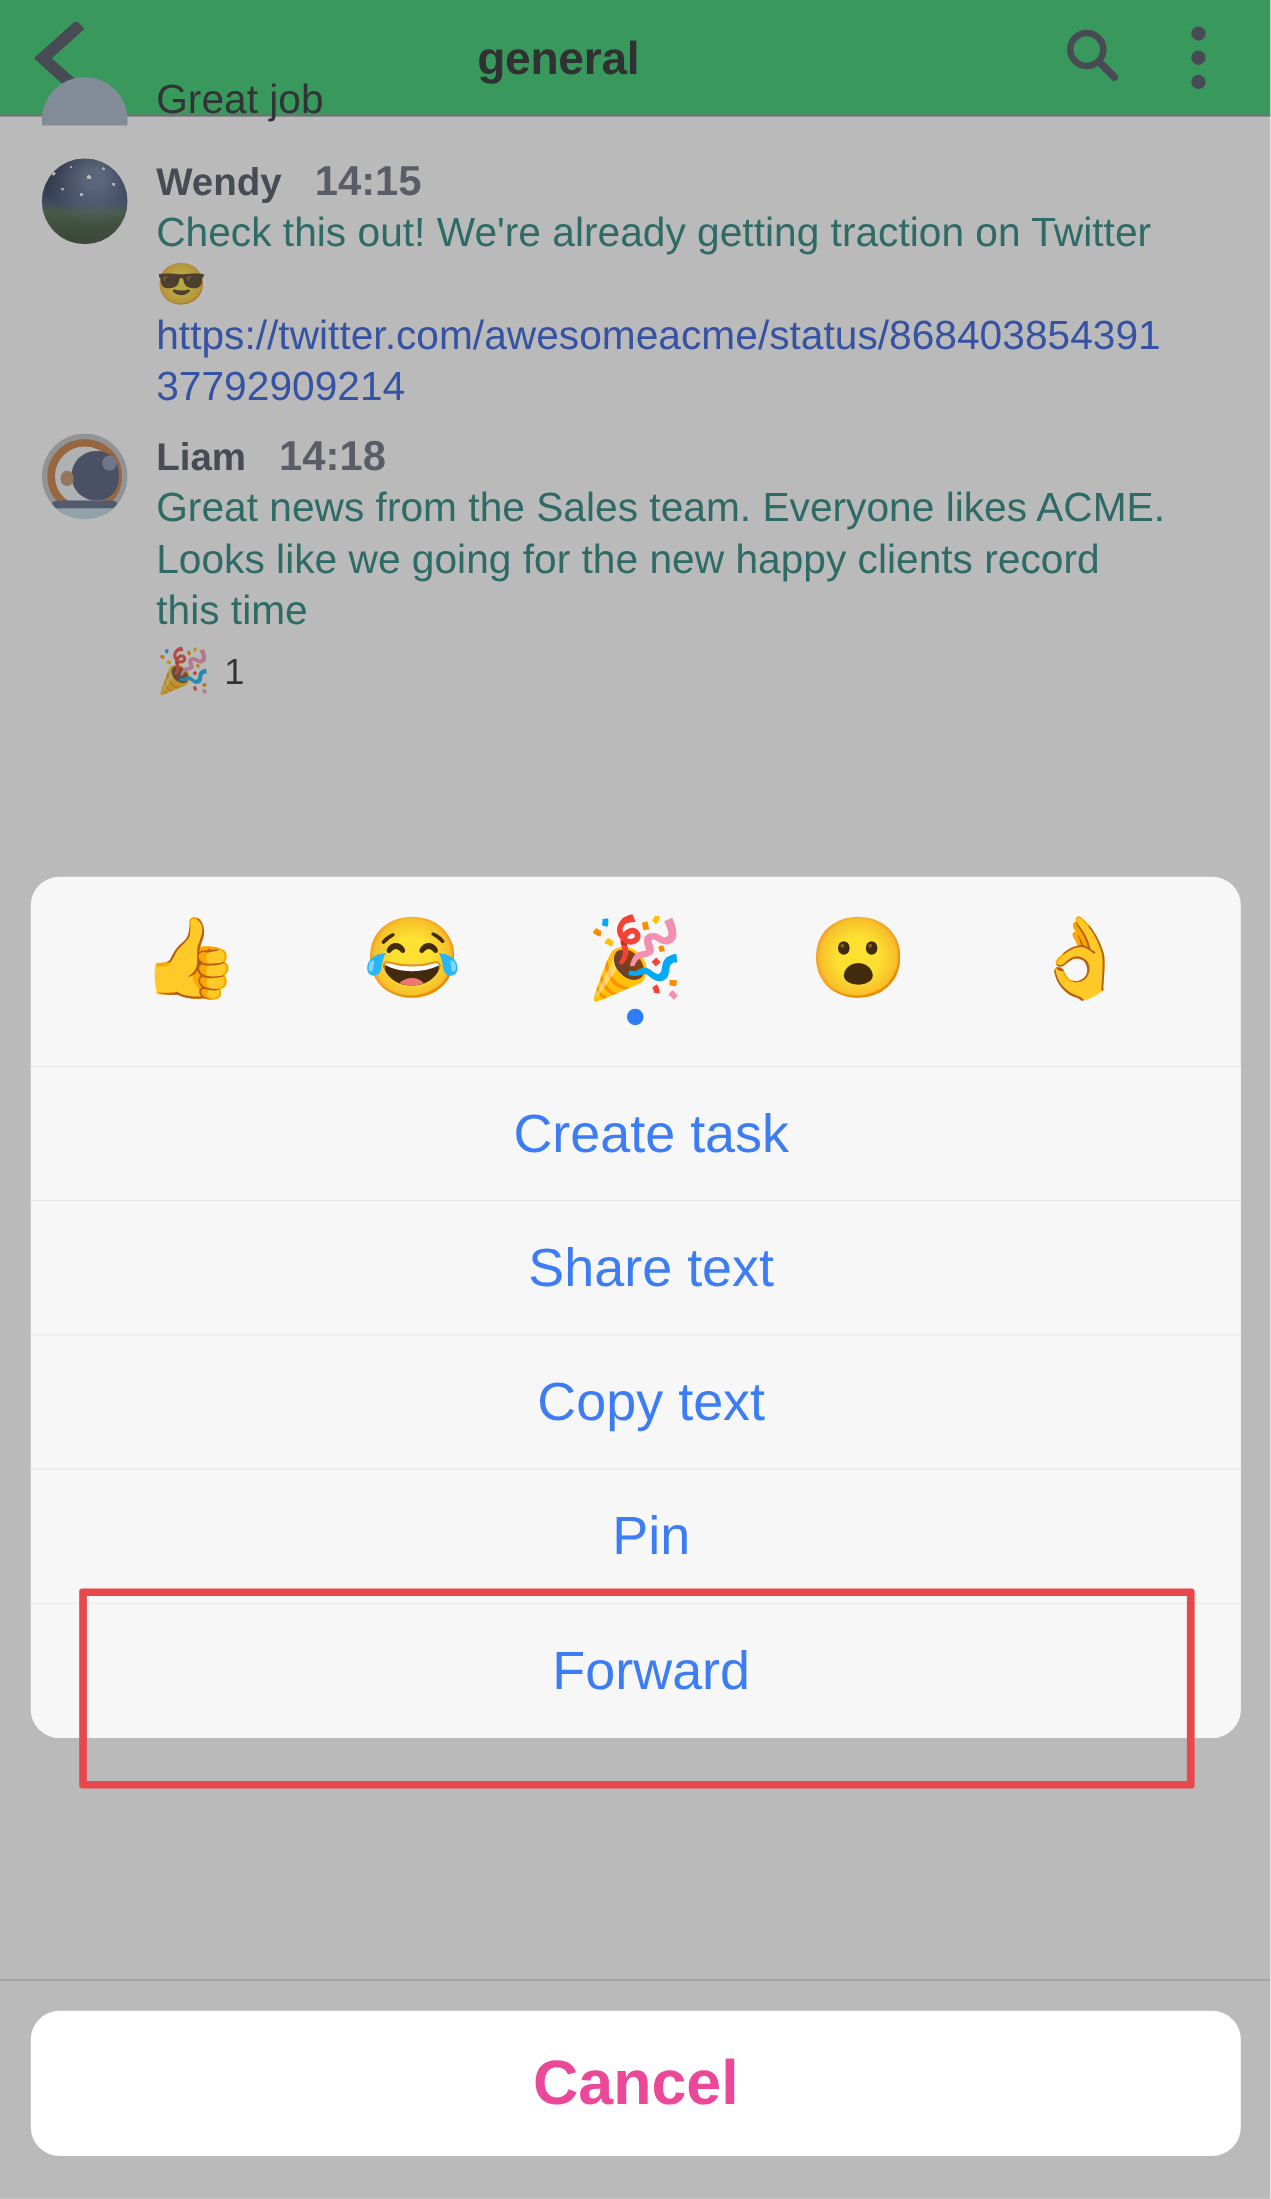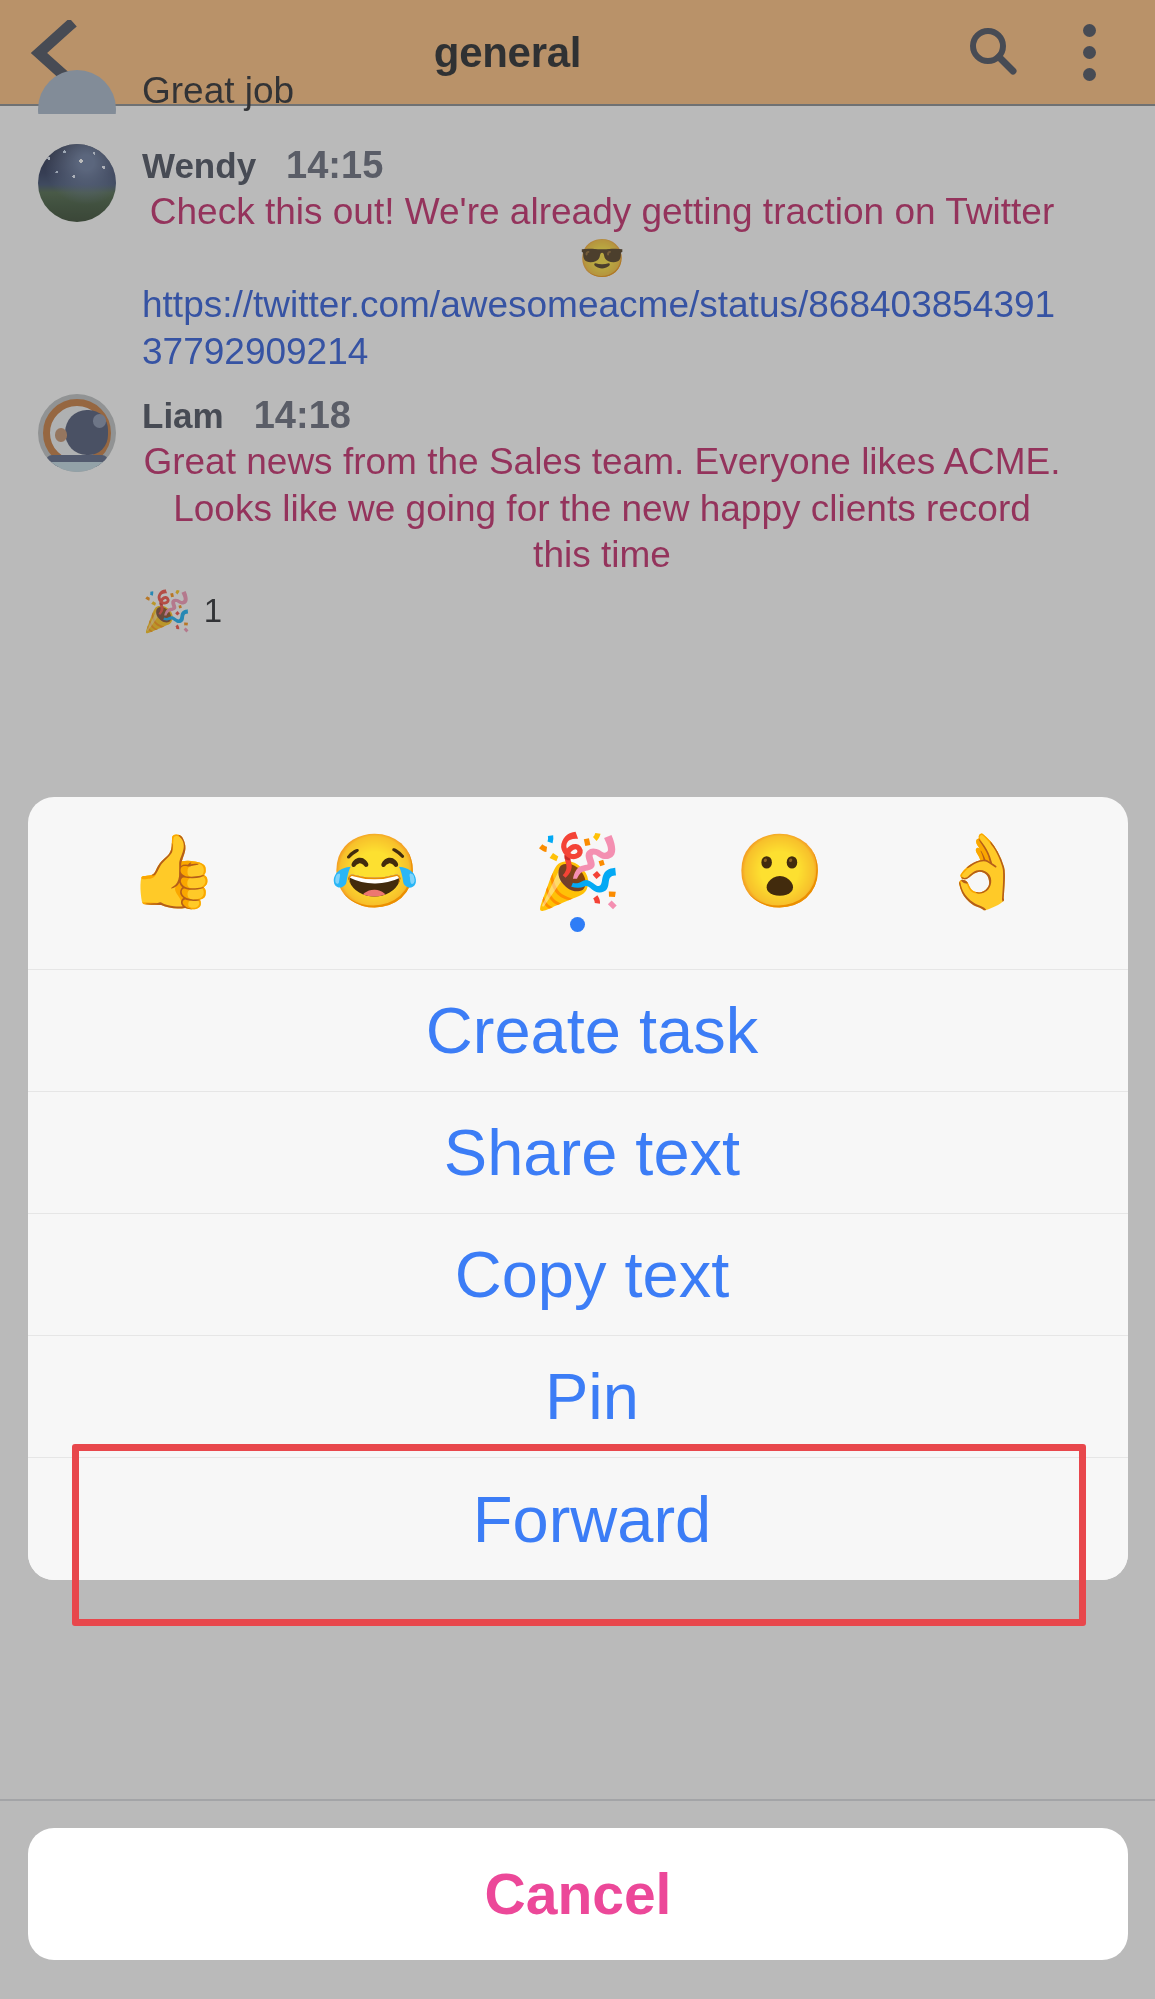--- a/index.html
+++ b/index.html
@@ -9,21 +9,21 @@
     background:#ffffff;
     overflow:hidden;
   }
   #root { position:relative; width:1155px; height:1999px; background:#ffffff; }
 
   
   .chat-screen { position:absolute; inset:0; background:#ffffff; }
 
   .appbar {
     position:absolute; left:0; top:0; width:1155px; height:105px;
-    display:flex; align-items:center; background:#fdba74;
+    display:flex; align-items:center; background:#22c55e;
   }
   .back-btn {
     width:110px; height:105px; display:flex; align-items:center; justify-content:center;
   }
   .back-btn svg { display:block; }
   .appbar-title {
     flex:1; text-align:center; font-size:42px; font-weight:bold; color:#111418;
     letter-spacing:-0.3px; margin-left:-40px;
   }
   .appbar-actions { display:flex; align-items:center; padding-right:18px; }
@@ -36,21 +36,21 @@
 
   .msg { position:absolute; left:0; width:1155px; display:flex; }
   .avatar {
     width:78px; height:78px; border-radius:50%; flex:0 0 78px; margin-left:38px;
     overflow:hidden; position:relative;
   }
   .msg-body { margin-left:26px; width:920px; }
   .msg-head { display:flex; align-items:baseline; gap:30px; margin-bottom:2px; }
   .msg-author { font-size:35px; font-weight:bold; color:#3A4050; }
   .msg-time { font-size:38px; color:#5a6070; font-weight:bold; }
-  .msg-text { font-size:37px; line-height:1.26; color:#be185d;text-align:center; }
+  .msg-text { font-size:37px; line-height:1.26; color:#0f766e; }
   .msg-link { font-size:37px; line-height:1.26; color:#1d4ed8; word-break:break-all; }
   .reaction-chip { display:flex; align-items:center; gap:12px; margin-top:12px; }
   .reaction-emoji { font-size:40px; line-height:1; }
   .reaction-count { font-size:33px; color:#15181d; }
 
   
   .msg-clipped {
     position:absolute; left:0; top:-36px; width:1155px; height:44px; overflow:hidden;
   }
   .msg-clipped .avatar-ghost {
@@ -129,21 +129,21 @@
   }
   .emoji-glyph { font-size:72px; line-height:1; }
   .emoji-dot {
     width:15px; height:15px; border-radius:50%; background:#2f7df6;
     margin-top:10px;
   }
   .emoji-dot.hidden { visibility:hidden; }
 
   .sheet-item {
     height:122px; display:flex; align-items:center; justify-content:center;
-    font-size:65px; color:#3C7DF6; border-bottom:1px solid #e6e6e6;
+    font-size:49px; color:#3C7DF6; border-bottom:1px solid #e6e6e6;
     background:#F7F7F7;
     padding-left:28px;
   }
   .sheet-item:last-child { border-bottom:none; }
 
   
   .pin-highlight {
     position:absolute; left:72px; top:1444px; width:1014px; height:182px;
     border:7px solid #E8474C; border-radius:3px; pointer-events:none;
   }

